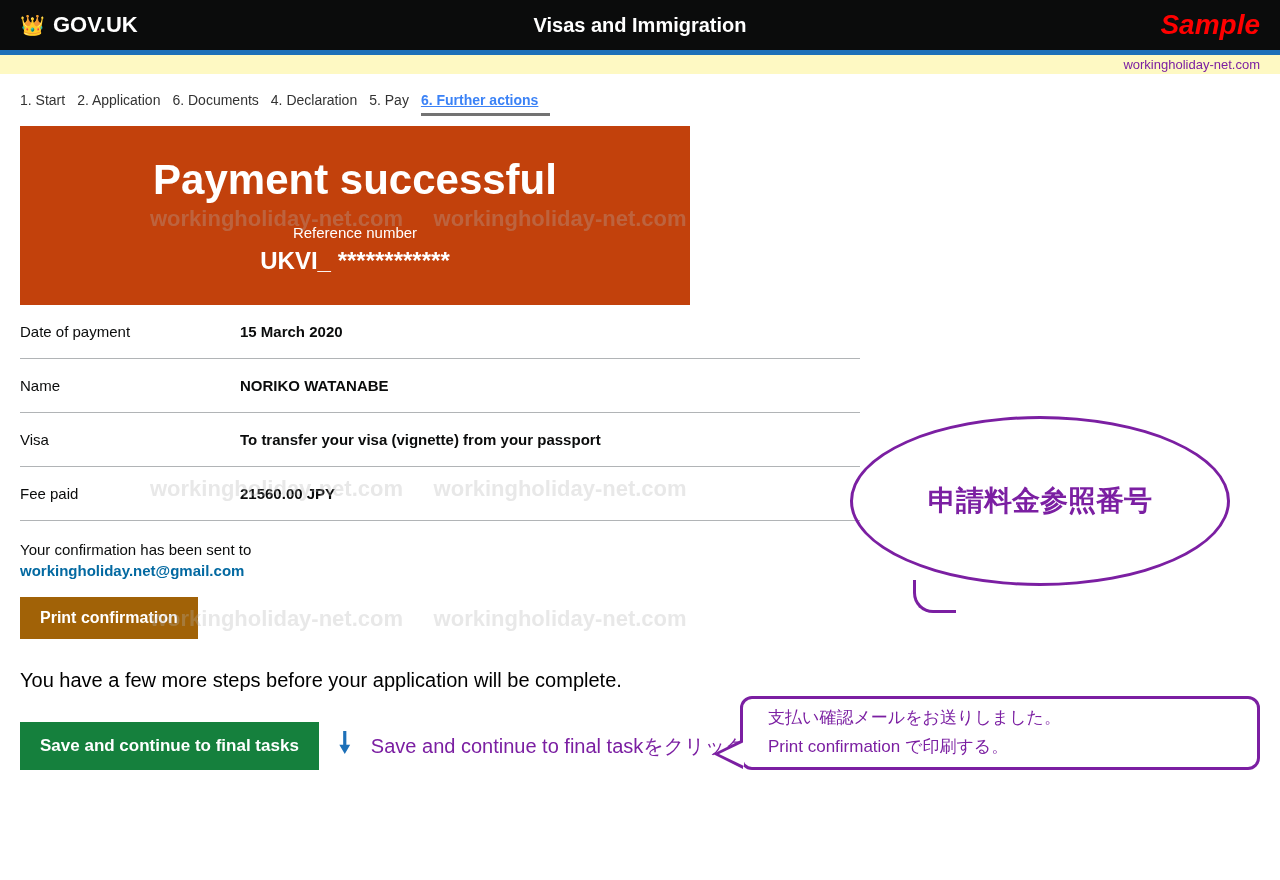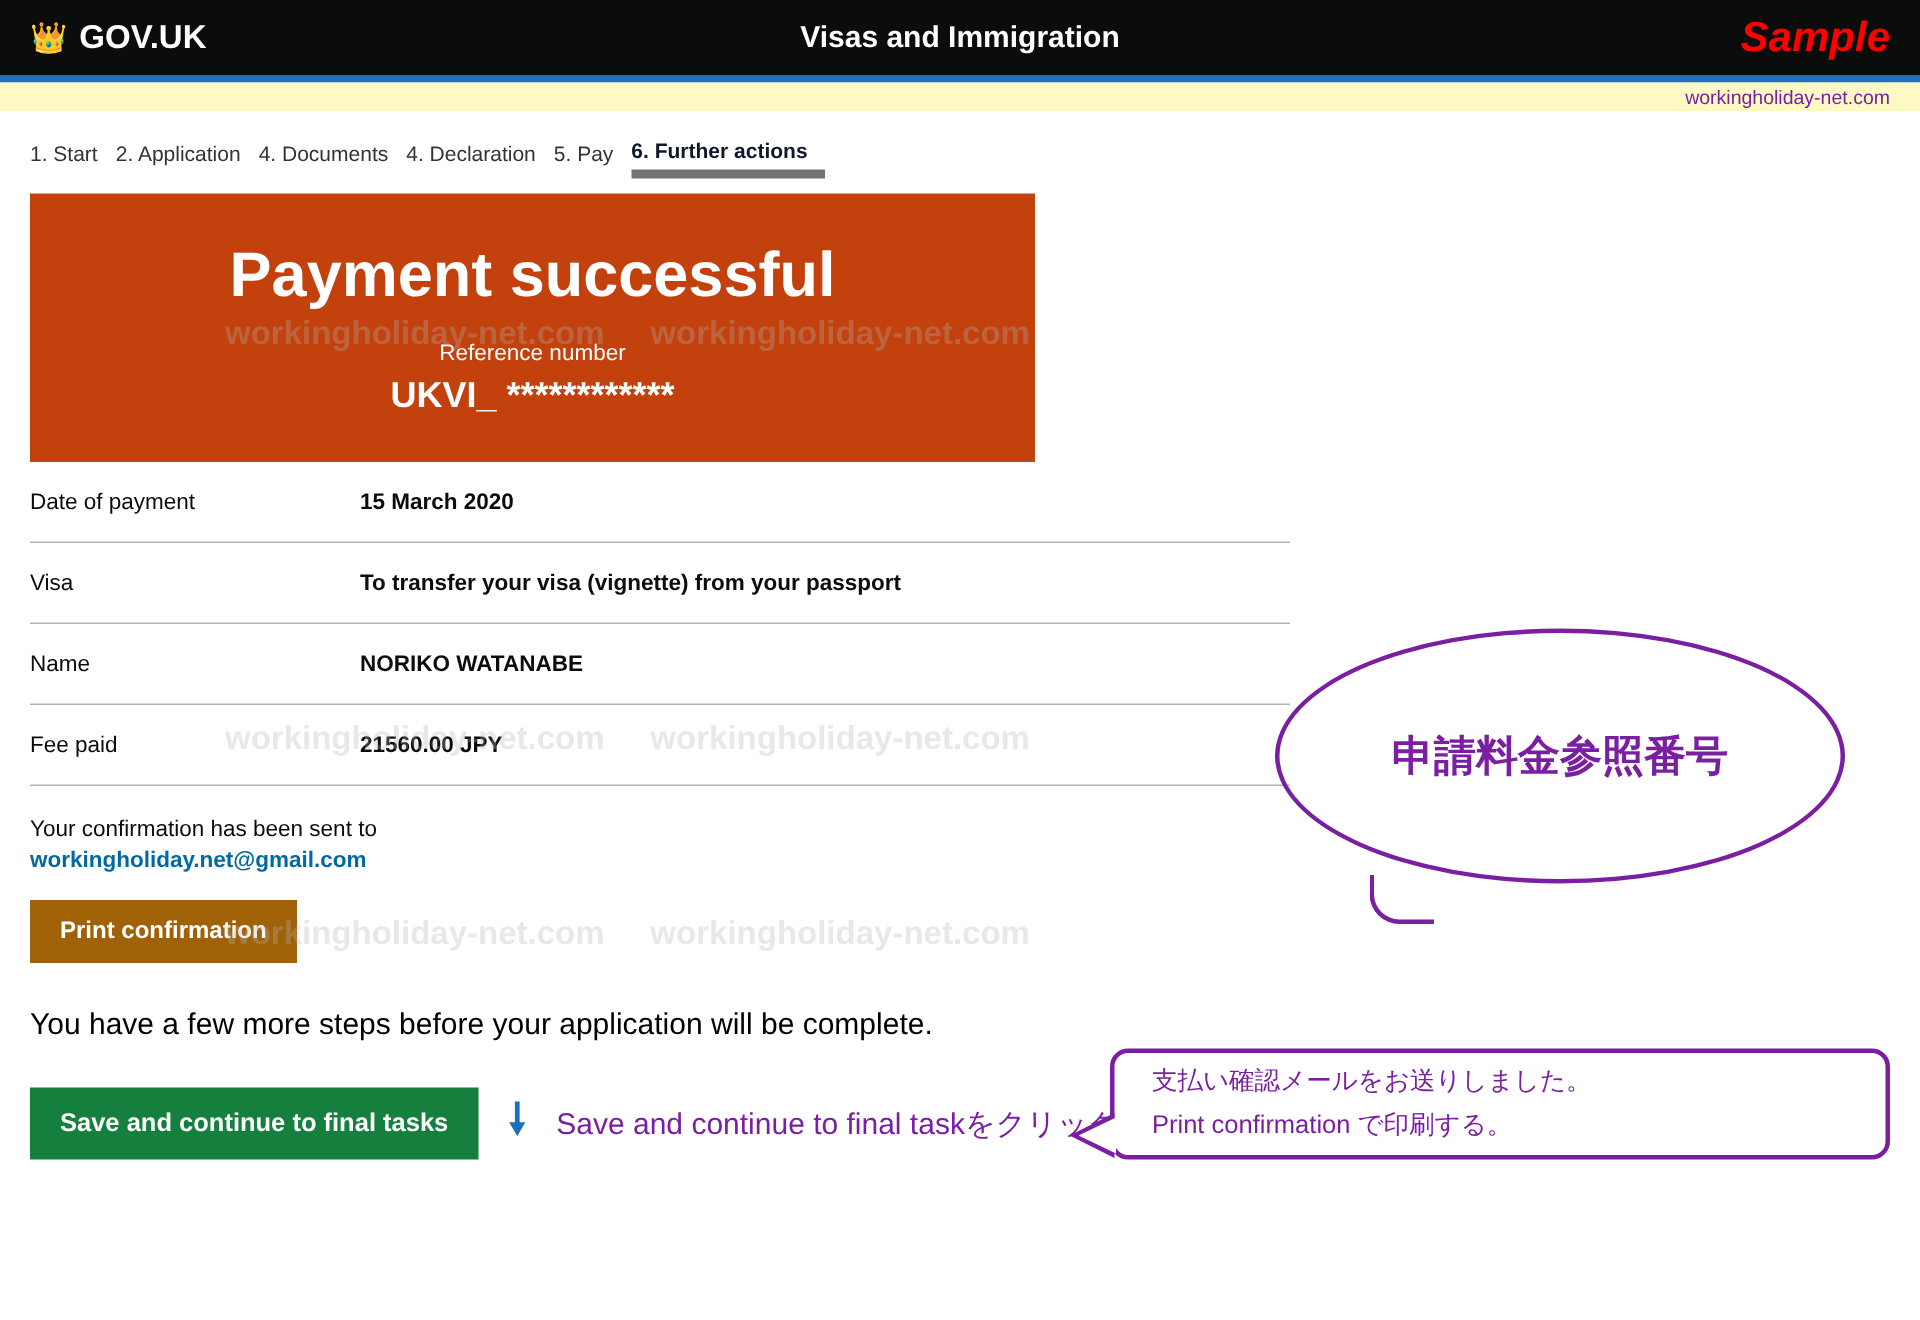--- a/index.html
+++ b/index.html
@@ -71,23 +71,24 @@
     }
     .progress-step {
       font-size: 14px;
       color: #333;
       padding: 8px 12px 8px 0;
       text-decoration: none;
       white-space: nowrap;
     }
     .progress-step.active {
       font-weight: bold;
-      color: #0f172a;
-      border-bottom: 6px solid #737373;
+      color: #3b82f6;
+      border-bottom: 3px solid #737373;
       padding-bottom: 5px;
+      text-decoration: underline;
     }
 
     
     .main-content {
       padding: 0 20px 20px 20px;
       position: relative;
     }
 
     
     .payment-panel {
@@ -311,21 +312,21 @@
 
 <div class="watermark-bar"></div>
 
 <div class="sub-header">
   <span class="sub-header-website">workingholiday-net.com</span>
 </div>
 
 <nav class="progress-nav">
   <a class="progress-step">1. Start</a>
   <a class="progress-step">2. Application</a>
-  <a class="progress-step">4. Documents</a>
+  <a class="progress-step">6. Documents</a>
   <a class="progress-step">4. Declaration</a>
   <a class="progress-step">5. Pay</a>
   <a class="progress-step active">6. Further actions</a>
 </nav>
 
 <div class="main-content wm-container">
 
   <div class="wm-line" style="top: 80px; left: 150px;">workingholiday-net.com &nbsp;&nbsp;&nbsp; workingholiday-net.com</div>
   <div class="wm-line" style="top: 350px; left: 150px;">workingholiday-net.com &nbsp;&nbsp;&nbsp; workingholiday-net.com</div>
   <div class="wm-line" style="top: 480px; left: 150px;">workingholiday-net.com &nbsp;&nbsp;&nbsp; workingholiday-net.com</div>
@@ -335,26 +336,26 @@
     <div class="reference-label">Reference number</div>
     <div class="reference-number">UKVI_ ************</div>
   </div>
 
   <div class="details-section">
     <div class="detail-row">
       <span class="detail-label">Date of payment</span>
       <span class="detail-value">15 March 2020</span>
     </div>
     <div class="detail-row">
+      <span class="detail-label">Name</span>
+      <span class="detail-value">NORIKO WATANABE</span>
+    </div>
+    <div class="detail-row">
       <span class="detail-label">Visa</span>
       <span class="detail-value">To transfer your visa (vignette) from your passport</span>
-    </div>
-    <div class="detail-row">
-      <span class="detail-label">Name</span>
-      <span class="detail-value">NORIKO WATANABE</span>
     </div>
     <div class="detail-row">
       <span class="detail-label">Fee paid</span>
       <span class="detail-value">21560.00 JPY</span>
     </div>
   </div>
 
   <div class="confirmation-section">
     <p class="confirmation-text">Your confirmation has been sent to</p>
     <p class="confirmation-email">workingholiday.net@gmail.com</p>

